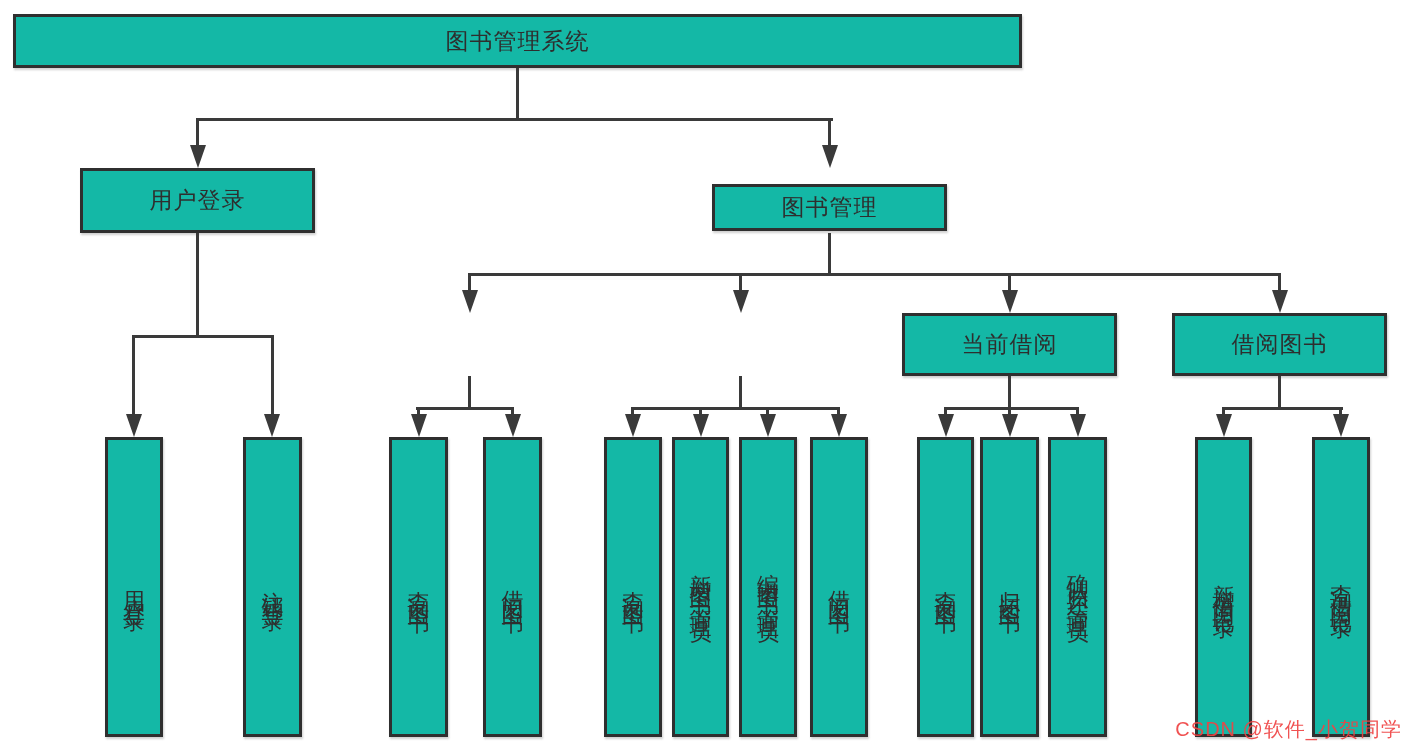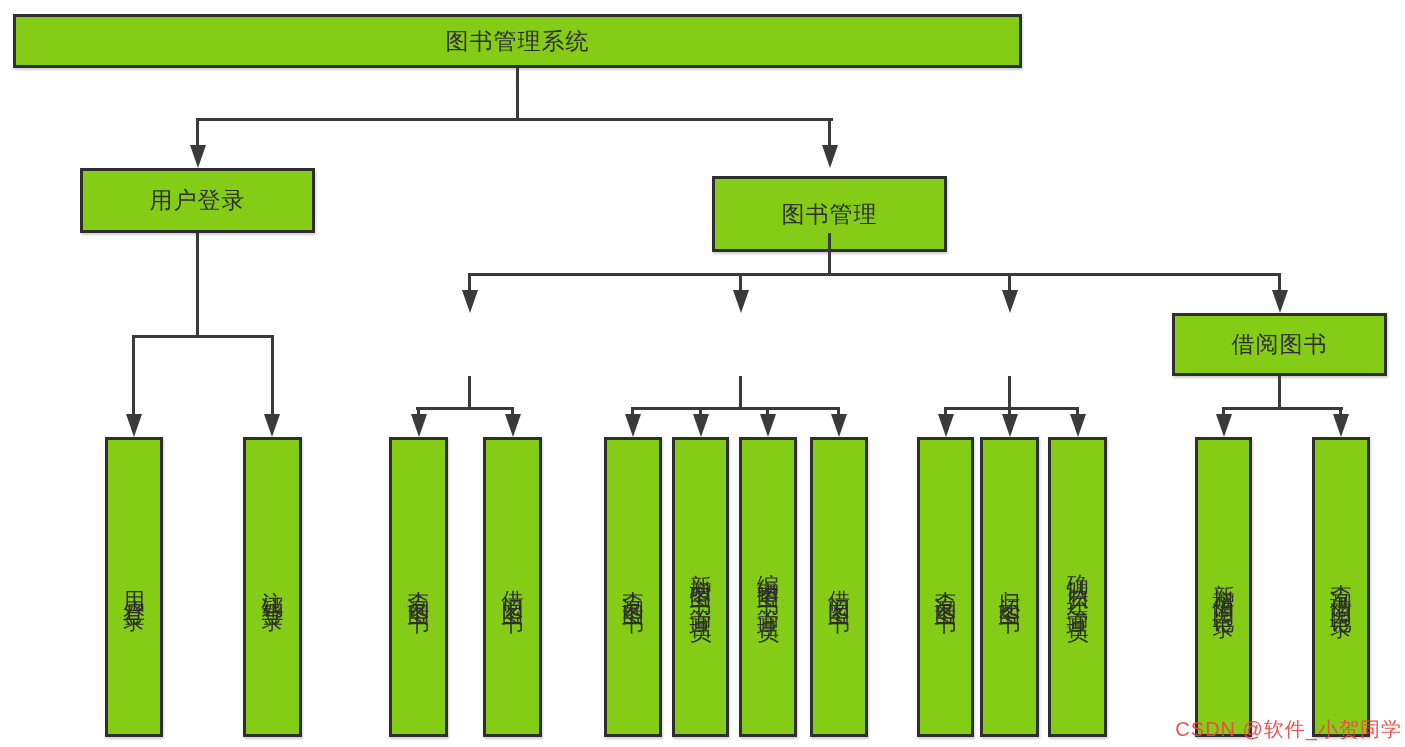--- a/index.html
+++ b/index.html
@@ -8,21 +8,21 @@
     width: 1405px;
     height: 747px;
     background: #ffffff;
     font-family: "Liberation Sans", "DejaVu Sans", sans-serif;
     overflow: hidden;
   }
   .box {
     position: absolute;
     box-sizing: border-box;
     border: 3px solid #2f2f2f;
-    background: #84cc16;
+    background: #14b8a6;
     display: flex;
     align-items: center;
     justify-content: center;
     color: #2e2e2e;
     font-size: 23px;
     letter-spacing: 1px;
     box-shadow: 1px 2px 2px rgba(120,120,120,0.35);
     white-space: nowrap;
   }
   .leaf {
@@ -64,21 +64,21 @@
   <div class="vl" style="left:516px; top:68px; height:50px;"></div>
   <div class="hl" style="left:196px; top:118px; width:637px;"></div>
   <div class="vl" style="left:196px; top:118px; height:30px;"></div>
   <div class="arrow" style="left:190px; top:145px;"></div>
   <div class="vl" style="left:828px; top:118px; height:30px;"></div>
   <div class="arrow" style="left:822px; top:145px;"></div>
 
   <div class="box" style="left:80px; top:168px; width:235px; height:65px;">
     <span>用户登录</span>
   </div>
-  <div class="box" style="left:712px; top:176px; width:235px; height:76px;">
+  <div class="box" style="left:712px; top:184px; width:235px; height:47px;">
     <span>图书管理</span>
   </div>
 
   <div class="vl" style="left:196px; top:233px; height:102px;"></div>
   <div class="hl" style="left:132px; top:335px; width:141px;"></div>
   <div class="vl" style="left:132px; top:335px; height:81px;"></div>
   <div class="arrow" style="left:126px; top:414px;"></div>
   <div class="vl" style="left:271px; top:335px; height:81px;"></div>
   <div class="arrow" style="left:264px; top:414px;"></div>
 
@@ -86,20 +86,23 @@
   <div class="hl" style="left:468px; top:273px; width:813px;"></div>
   <div class="vl" style="left:468px; top:273px; height:20px;"></div>
   <div class="arrow" style="left:462px; top:290px;"></div>
   <div class="vl" style="left:739px; top:273px; height:20px;"></div>
   <div class="arrow" style="left:733px; top:290px;"></div>
   <div class="vl" style="left:1008px; top:273px; height:20px;"></div>
   <div class="arrow" style="left:1002px; top:290px;"></div>
   <div class="vl" style="left:1278px; top:273px; height:20px;"></div>
   <div class="arrow" style="left:1272px; top:290px;"></div>
 
+  <div class="box" style="left:902px; top:313px; width:215px; height:63px;">
+    <span>当前借阅</span>
+  </div>
   <div class="box" style="left:1172px; top:313px; width:215px; height:63px;">
     <span>借阅图书</span>
   </div>
 
   <div class="vl" style="left:468px; top:376px; height:31px;"></div>
   <div class="hl" style="left:416px; top:407px; width:98px;"></div>
   <div class="vl" style="left:417px; top:407px; height:10px;"></div>
   <div class="arrow" style="left:411px; top:414px;"></div>
   <div class="vl" style="left:511px; top:407px; height:10px;"></div>
   <div class="arrow" style="left:505px; top:414px;"></div>

